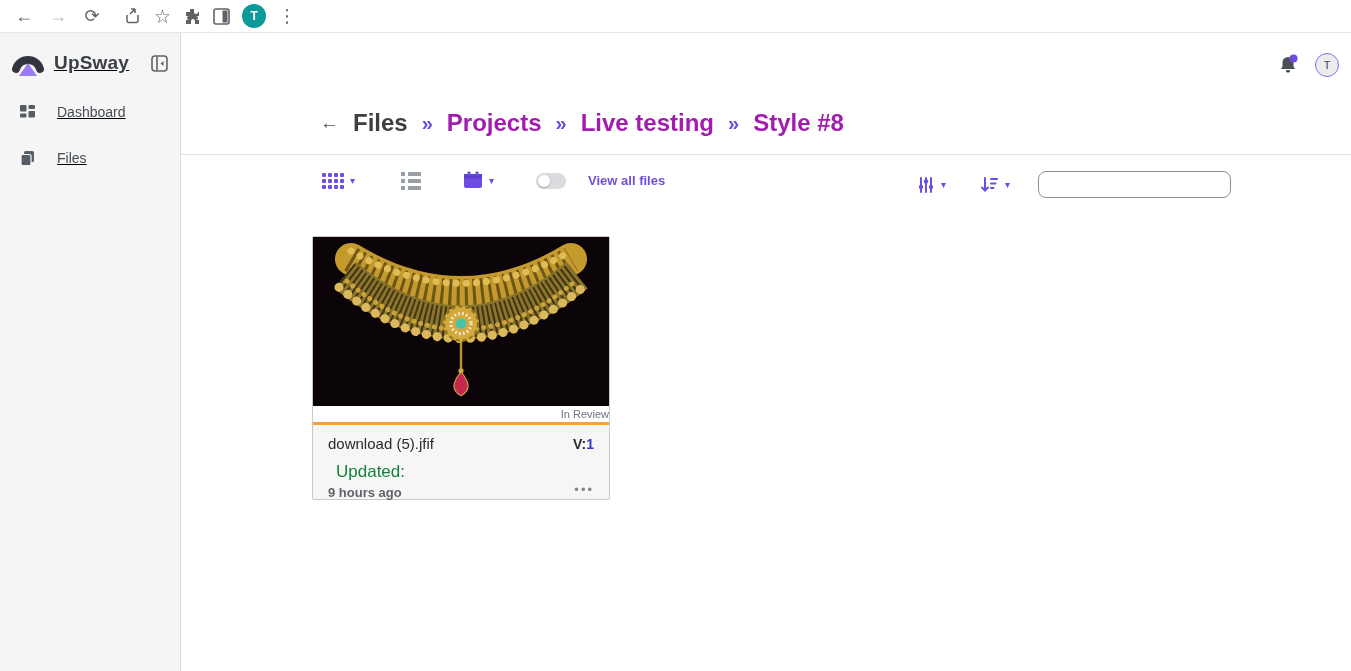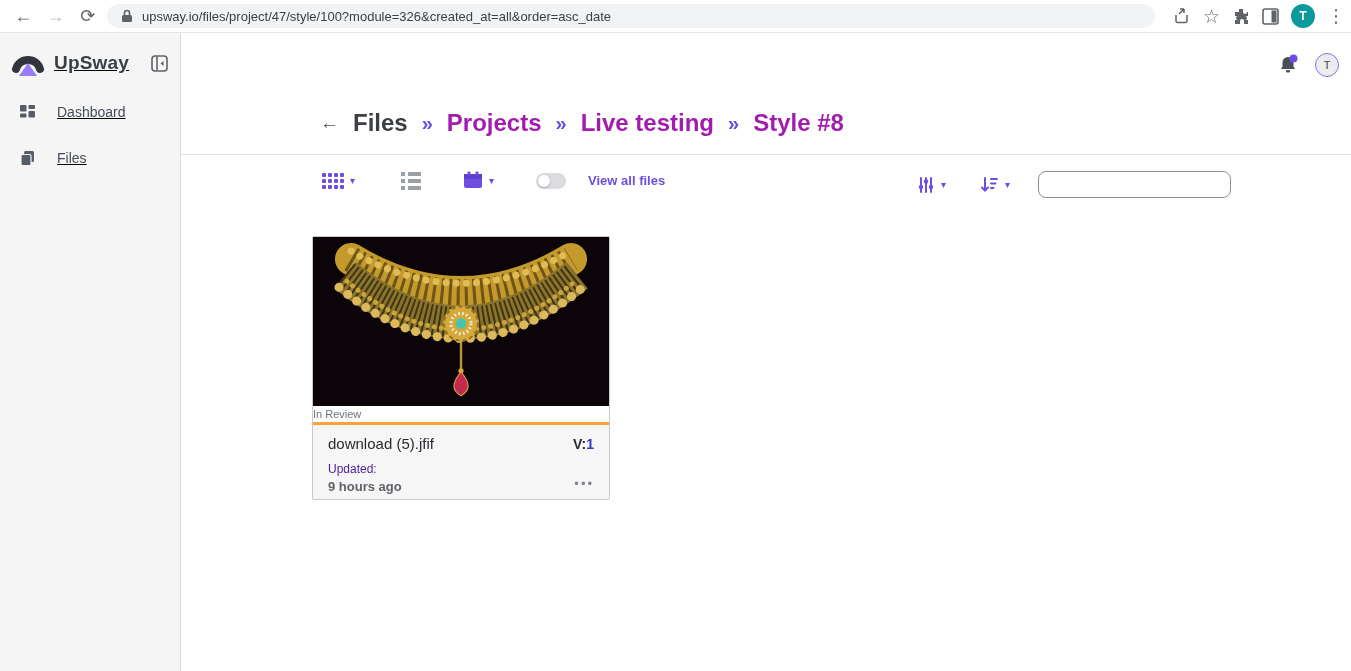--- a/index.html
+++ b/index.html
@@ -62,45 +62,38 @@
   .search-box { width:193px; height:27px; border:1px solid #8a9099; border-radius:8px;
     display:flex; align-items:center; padding:0 8px; gap:6px; background:#fff; }
   .search-box input { border:none; outline:none; flex:1; font-size:13px;
     font-family:"Liberation Sans",sans-serif; background:transparent; }
 
   
   .card { position:absolute; left:131px; top:203px; width:298px; height:264px;
     border:1px solid #c9c9c9; border-radius:2px; background:#f6f6f7; cursor:pointer; }
   .card-img { width:100%; height:169px; display:block; background:#0a0508; }
   .card-status { height:19px; background:#fff; border-bottom:3px solid #f7a23b;
-    font-size:11px; color:#6b7280; text-align:left; line-height:17px; }
+    font-size:11px; color:#6b7280; text-align:right; line-height:17px; }
   .card-body { padding:10px 15px 8px 15px; }
   .fn-row { display:flex; justify-content:space-between; align-items:baseline; }
   .filename { font-size:15px; font-weight:500; color:#2a2b2f; }
   .version { font-size:14px; font-weight:bold; color:#2a2b2f; }
   .version .vnum { color:#3336c9; }
   .meta-row { display:flex; justify-content:space-between; align-items:flex-end; margin-top:10px; }
-  .updated-label { font-size:12px; color:#4c1d95; }
+  .updated-label { font-size:17px; color:#15803d;margin-left:8px; }
   .updated-value { font-size:13px; font-weight:bold; color:#5f6368; margin-top:3px; }
   .dots-menu { font-size:13px; color:#80868b; letter-spacing:2px; cursor:pointer; line-height:1; padding-bottom:4px; }
 </style>
 </head>
 <body>
 
 <div class="browser-bar">
   <span class="nav-glyph">←</span>
   <span class="nav-glyph disabled">→</span>
   <span class="nav-glyph">⟳</span>
-  <div class="url-pill">
-    <svg width="12" height="14" viewBox="0 0 12 14">
-      <rect x="1" y="6" width="10" height="7" rx="1.5" fill="#5f6368"></rect>
-      <path d="M3.5 6 V4 a2.5 2.5 0 0 1 5 0 V6" fill="none" stroke="#5f6368" stroke-width="1.6"></path>
-    </svg>
-    <span class="url-text">upsway.io/files/project/47/style/100?module=326&amp;created_at=all&amp;order=asc_date</span>
-  </div>
   <div class="chrome-actions">
     <svg width="18" height="18" viewBox="0 0 18 18">
       <path d="M3 8 v6 a1.5 1.5 0 0 0 1.5 1.5 h8 a1.5 1.5 0 0 0 1.5-1.5 V8" fill="none" stroke="#5f6368" stroke-width="1.5"></path>
       <path d="M6 7 l5-5 m0 0 h-4 m4 0 v4" fill="none" stroke="#5f6368" stroke-width="1.5"></path>
     </svg>
     <span style="font-size:19px;color:#5f6368;line-height:1;">☆</span>
     <svg width="18" height="18" viewBox="0 0 18 18">
       <path d="M7 2 h4 v3 a2 2 0 1 0 4 0 v0 h1 v4 h-3 a2 2 0 1 1 0 4 h3 v4 h-4 v-3 a2 2 0 1 0 -4 0 v3 H3 v-4 h3 a2 2 0 1 1 0-4 H3 V5 h4 z" fill="#5f6368"></path>
     </svg>
     <svg width="17" height="17" viewBox="0 0 17 17">

